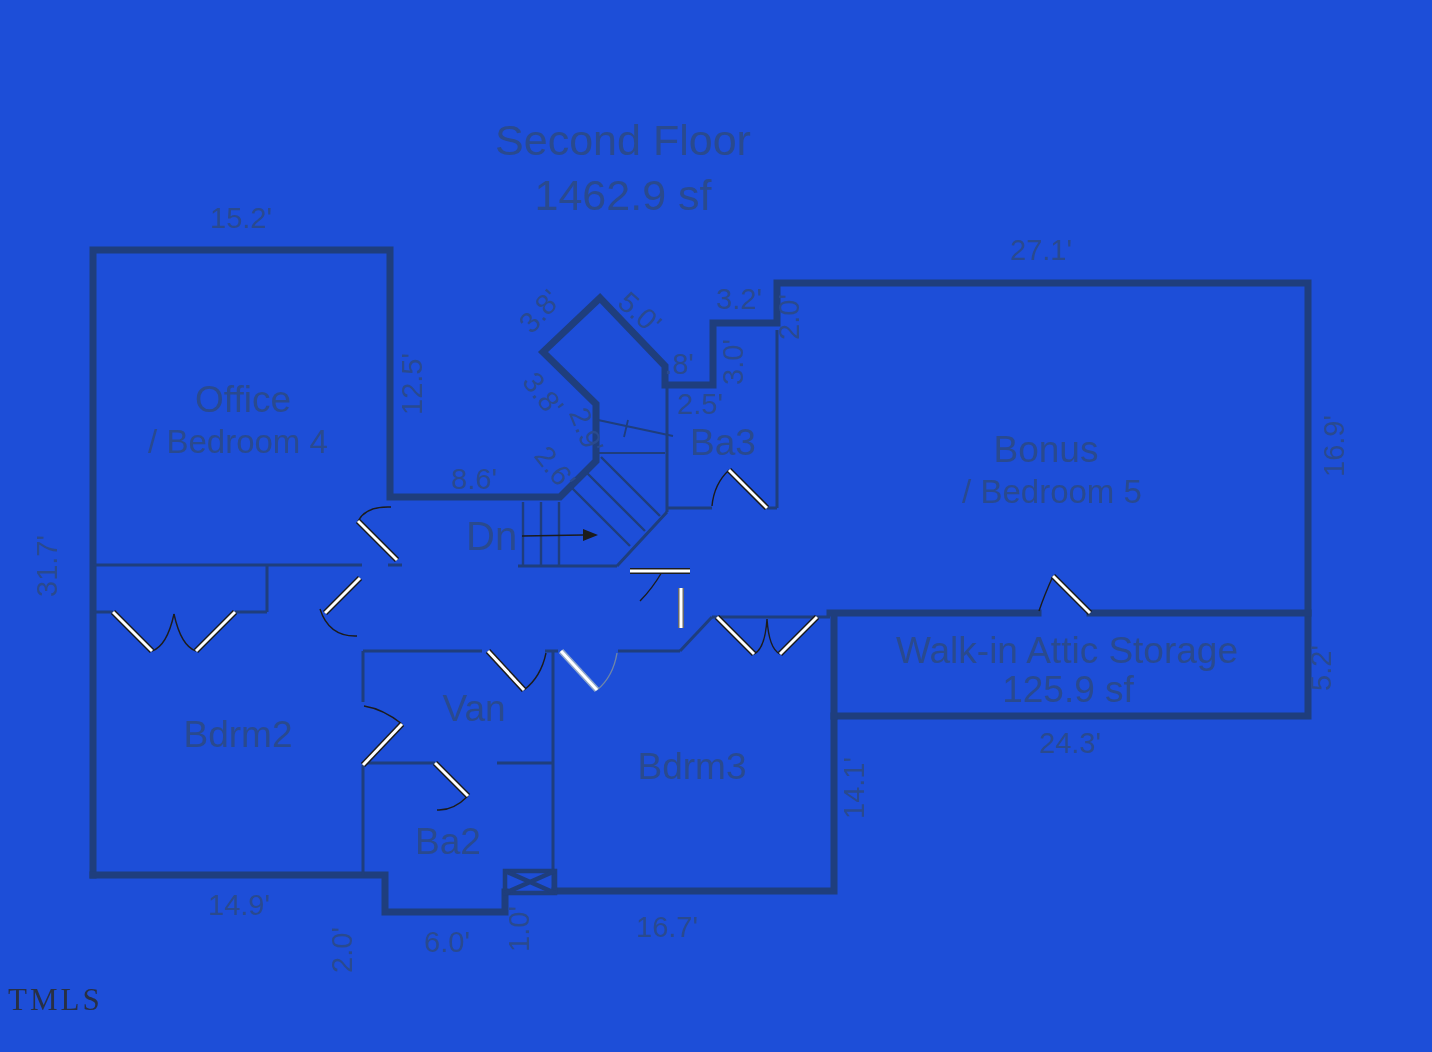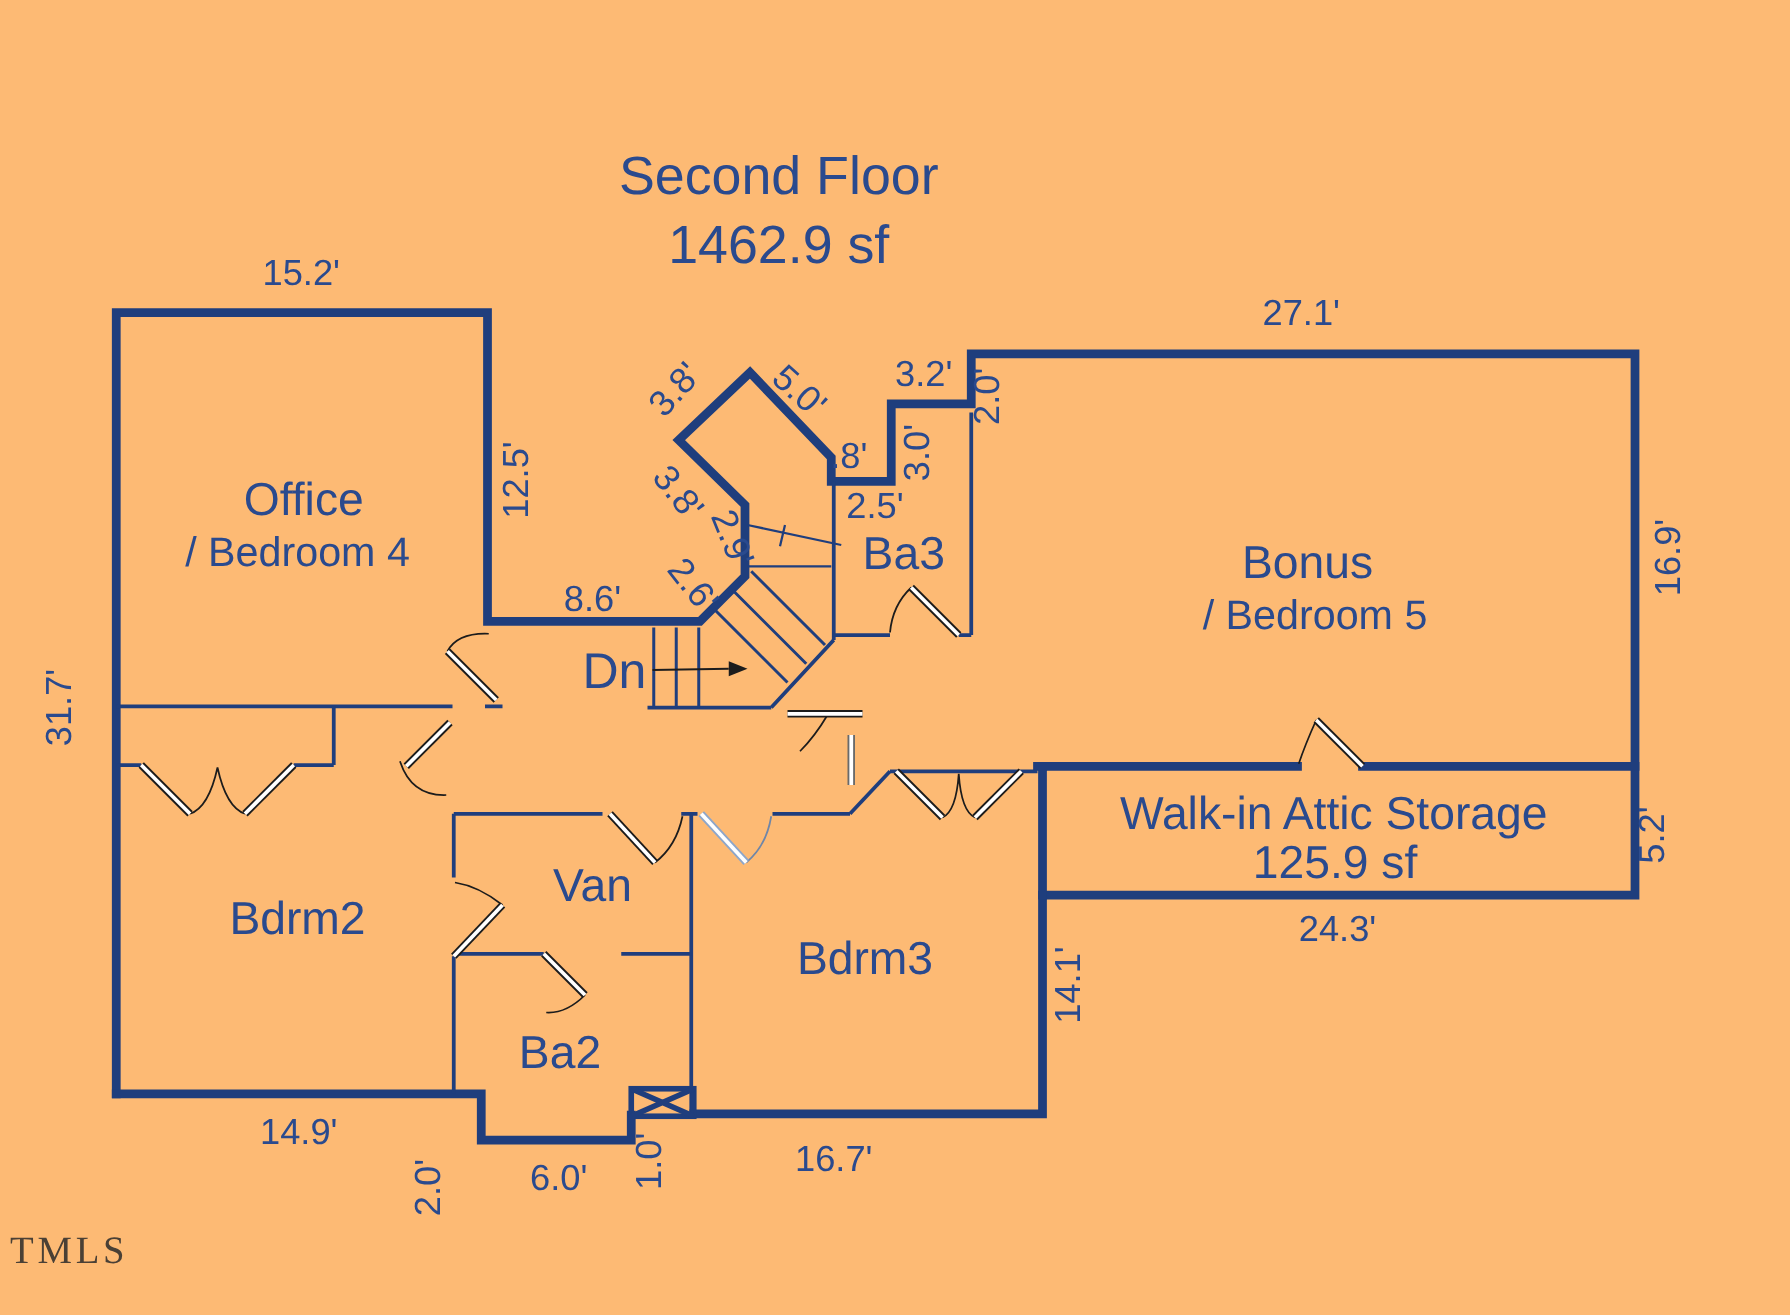--- a/index.html
+++ b/index.html
@@ -1,16 +1,16 @@
 <!DOCTYPE html>
 <html><head>
 <meta charset="utf-8">
 <style>
   html,body{margin:0;padding:0;background:#fafafa;}
-  .page{position:relative;width:1432px;height:1052px;background:#fdba74;overflow:hidden;
+  .page{position:relative;width:1432px;height:1052px;background:#1d4ed8;overflow:hidden;
         font-family:"Liberation Sans","DejaVu Sans",sans-serif;}
   svg{display:block;}
   
   .wt{fill:none;stroke:#1f3e7d;stroke-width:7;stroke-linejoin:miter;stroke-linecap:square;}
   .wn{fill:none;stroke:#1f3e7d;stroke-width:3;stroke-linecap:butt;}
   .tread{fill:none;stroke:#1f3e7d;stroke-width:2.4;}
   .rail{fill:none;stroke:#1f3e7d;stroke-width:1.8;}
   
   .arc{fill:none;stroke:#1c1c1c;stroke-width:1.4;}
   .leafO{fill:none;stroke:#1c1c1c;stroke-width:6;stroke-linecap:butt;}

